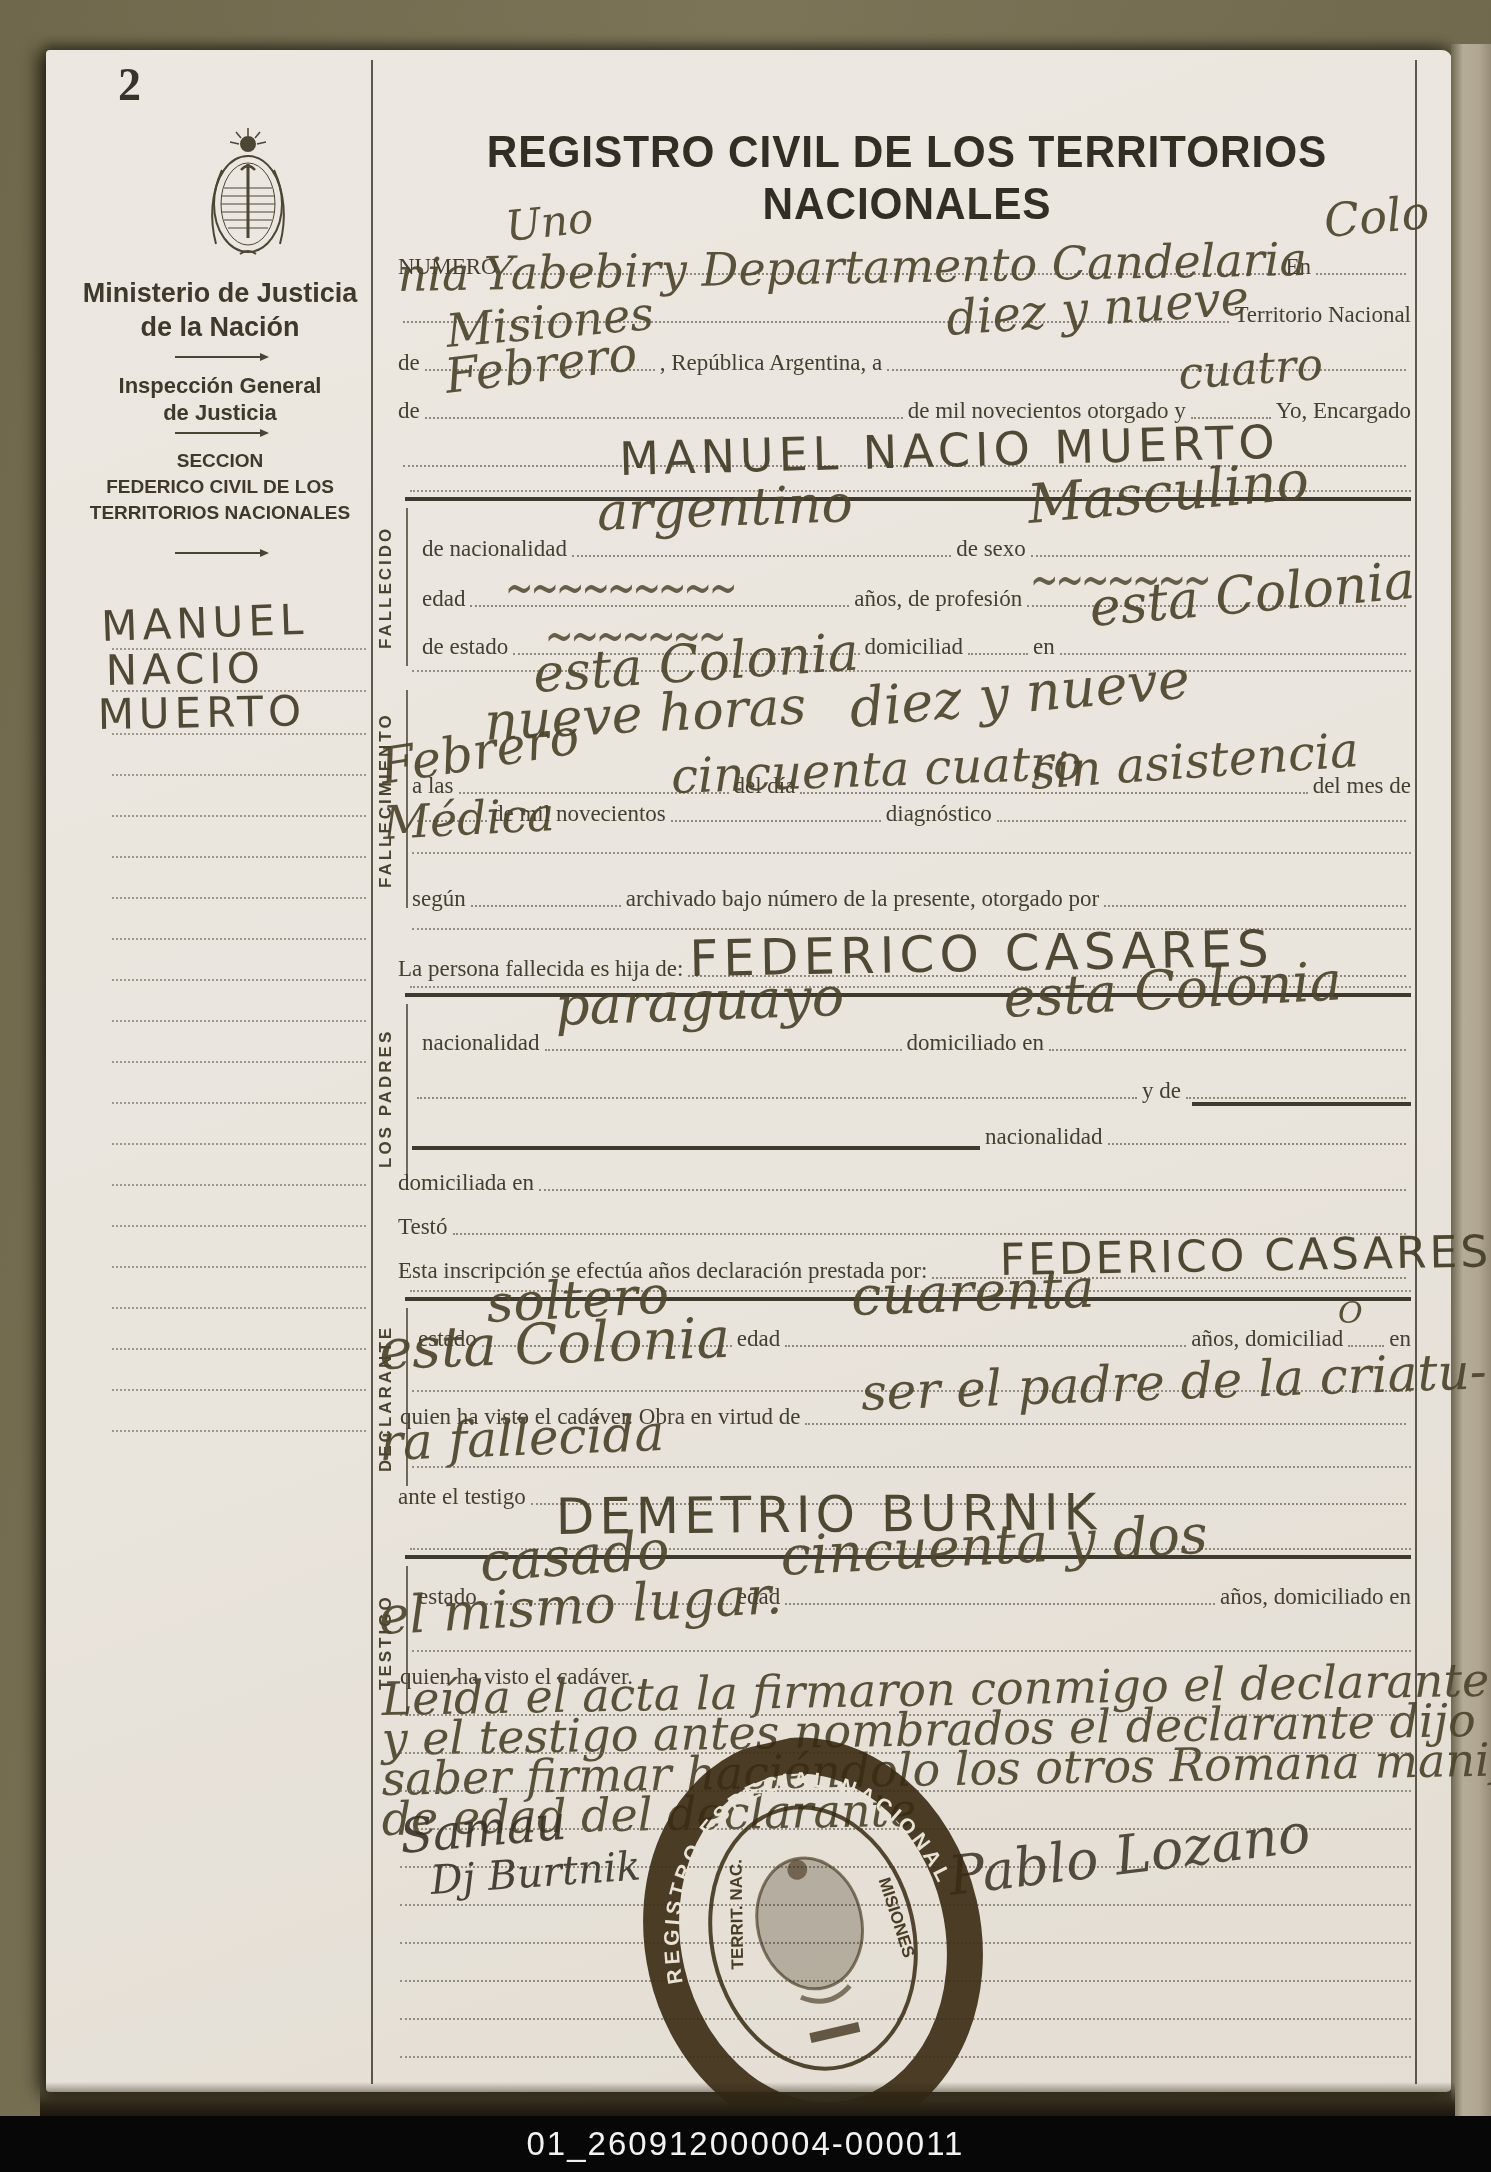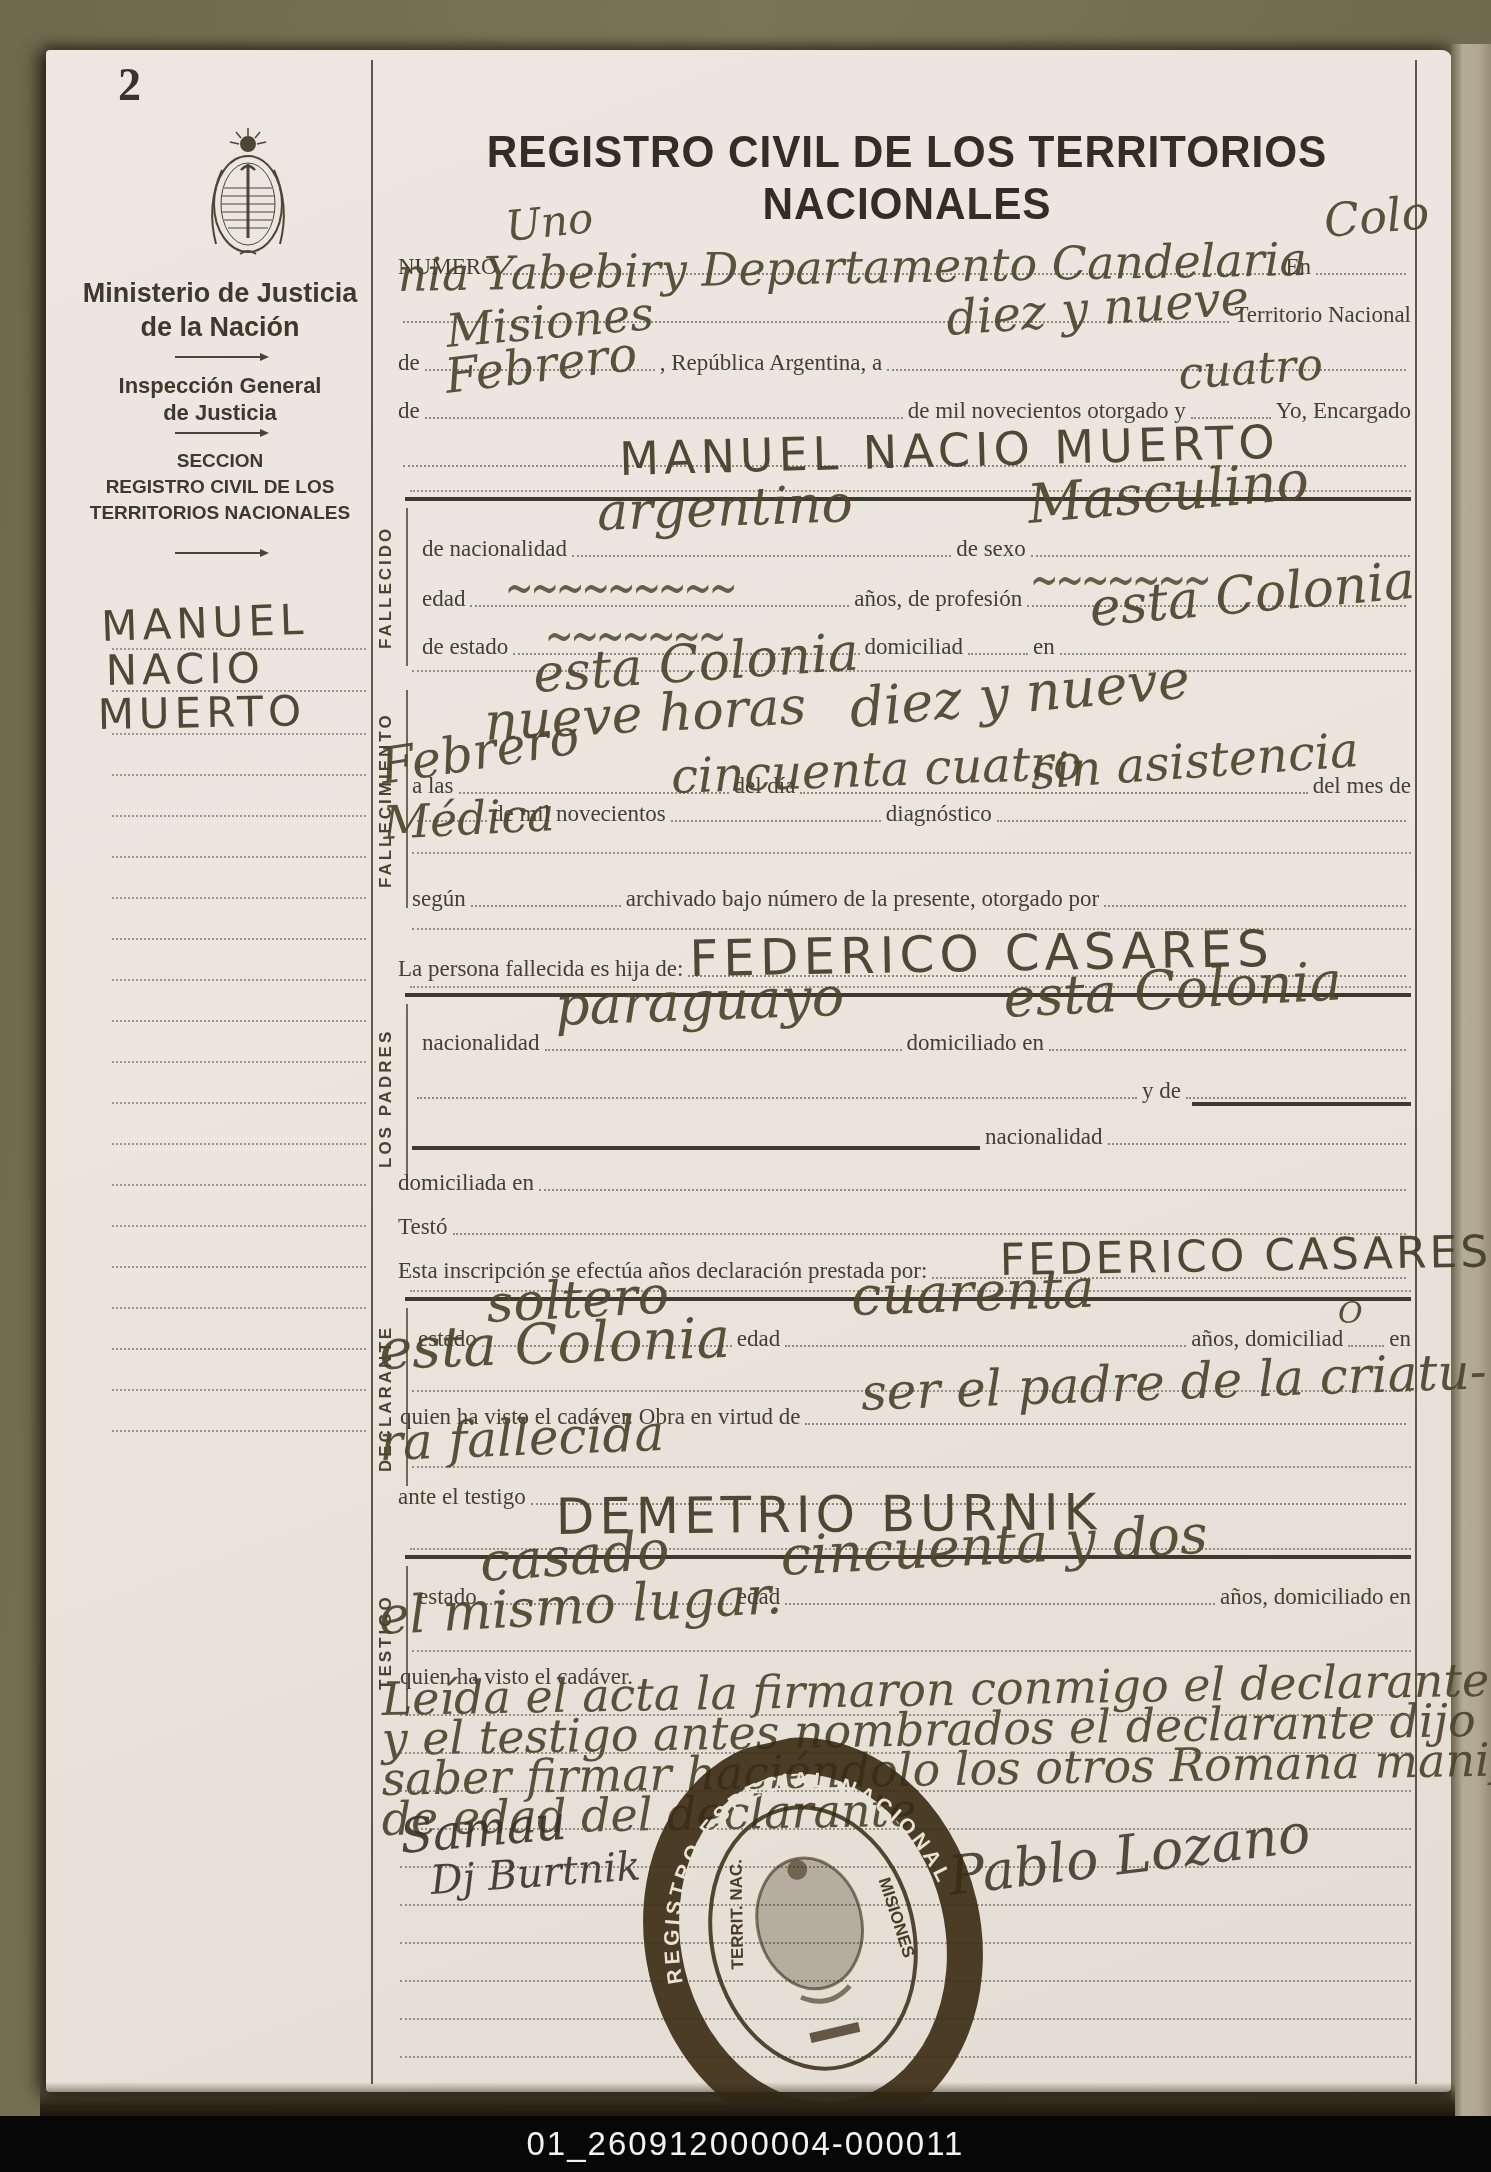--- a/index.html
+++ b/index.html
@@ -91,21 +91,21 @@
     <div>de la Nación</div>
   </div>
   <div class="divider" style="top:356px;"></div>
   <div class="side-bold" style="top:372px;font-size:22px;line-height:27px;">
     <div>Inspección General</div>
     <div>de Justicia</div>
   </div>
   <div class="divider" style="top:432px;"></div>
   <div class="side-bold" style="top:448px;font-size:19px;line-height:26px;">
     <div>SECCION</div>
-    <div>REGISTRO CIVIL DE LOS</div>
+    <div>FEDERICO CIVIL DE LOS</div>
     <div>TERRITORIOS NACIONALES</div>
   </div>
   <div class="divider" style="top:552px;"></div>
 
   <div class="hwc" style="left:102px;top:606px;font-size:42px;transform:rotate(-2deg);">MANUEL</div>
   <div class="hwc" style="left:106px;top:650px;font-size:42px;transform:rotate(-1deg);">NACIO</div>
   <div class="hwc" style="left:98px;top:694px;font-size:42px;transform:rotate(-1deg);">MUERTO</div>
 
   <div class="mline" style="top:648px;"></div>
   <div class="mline" style="top:690px;"></div>

